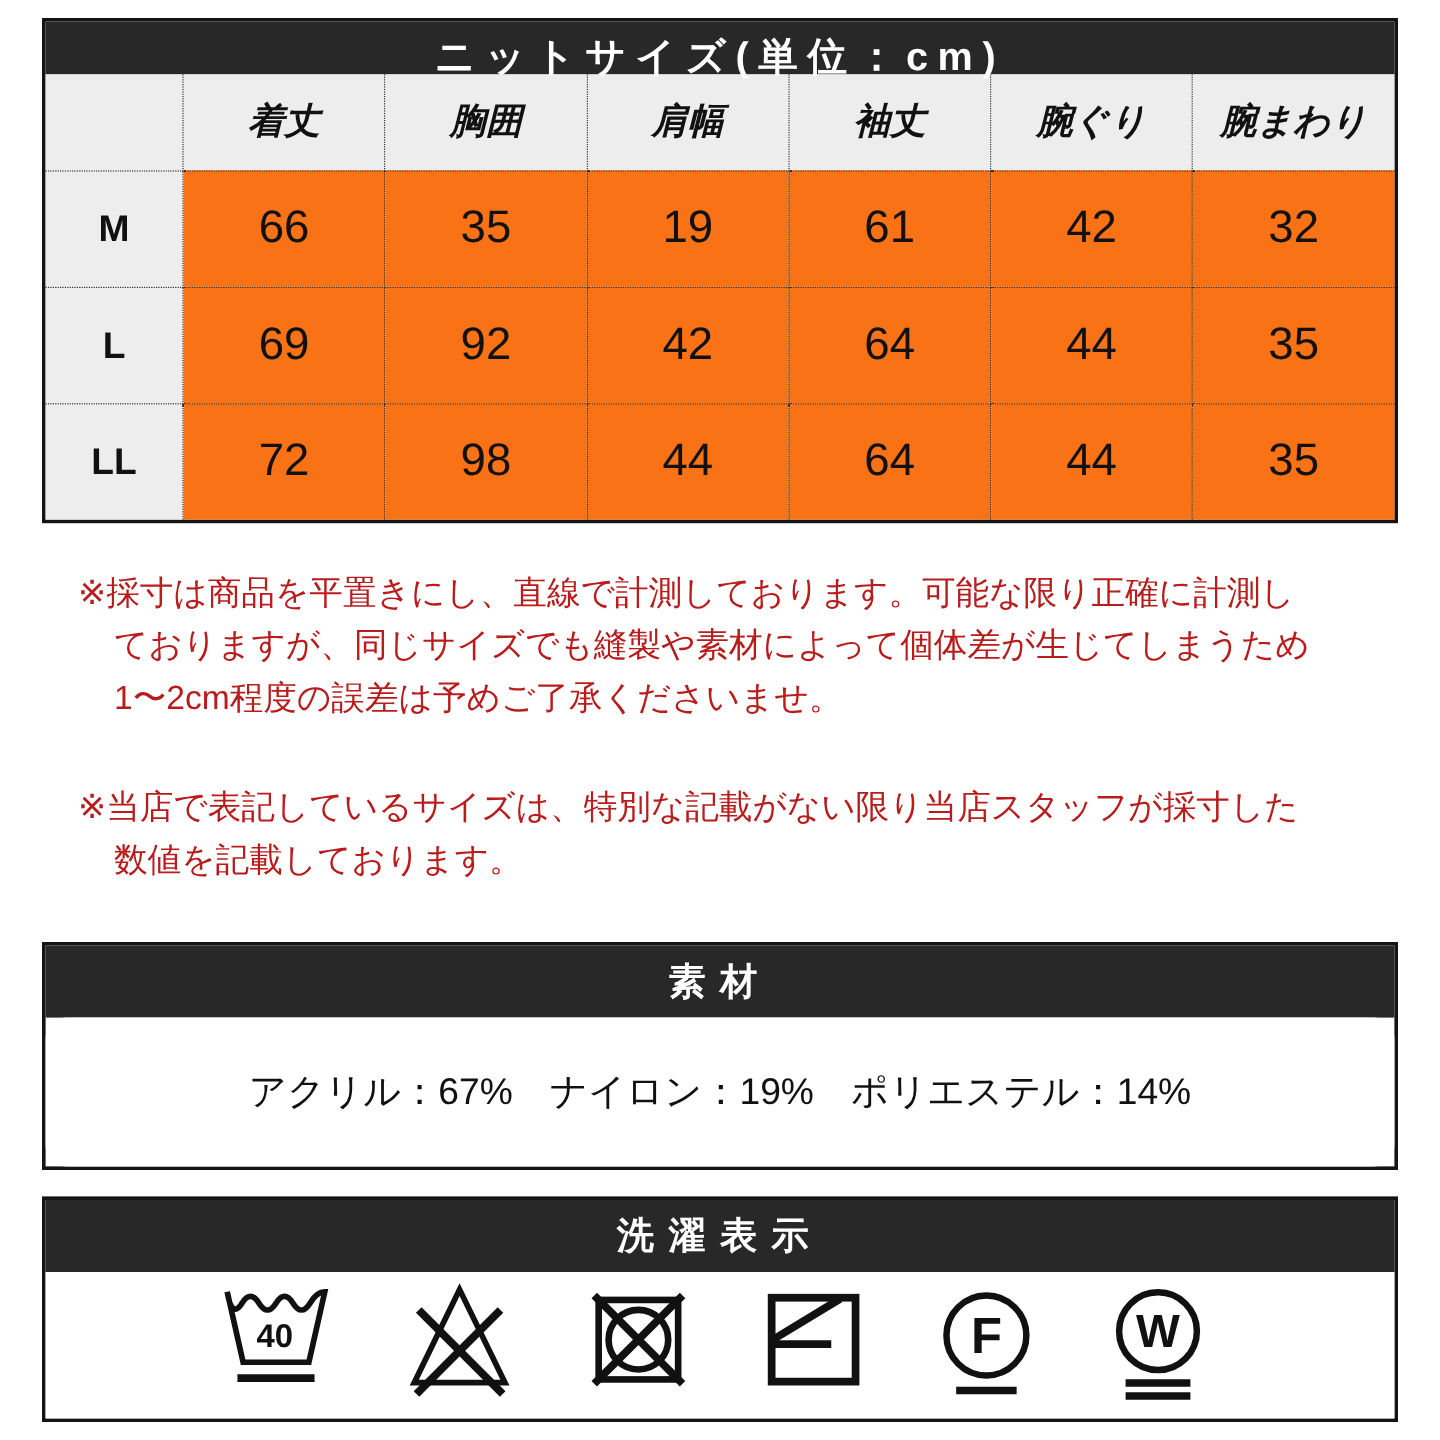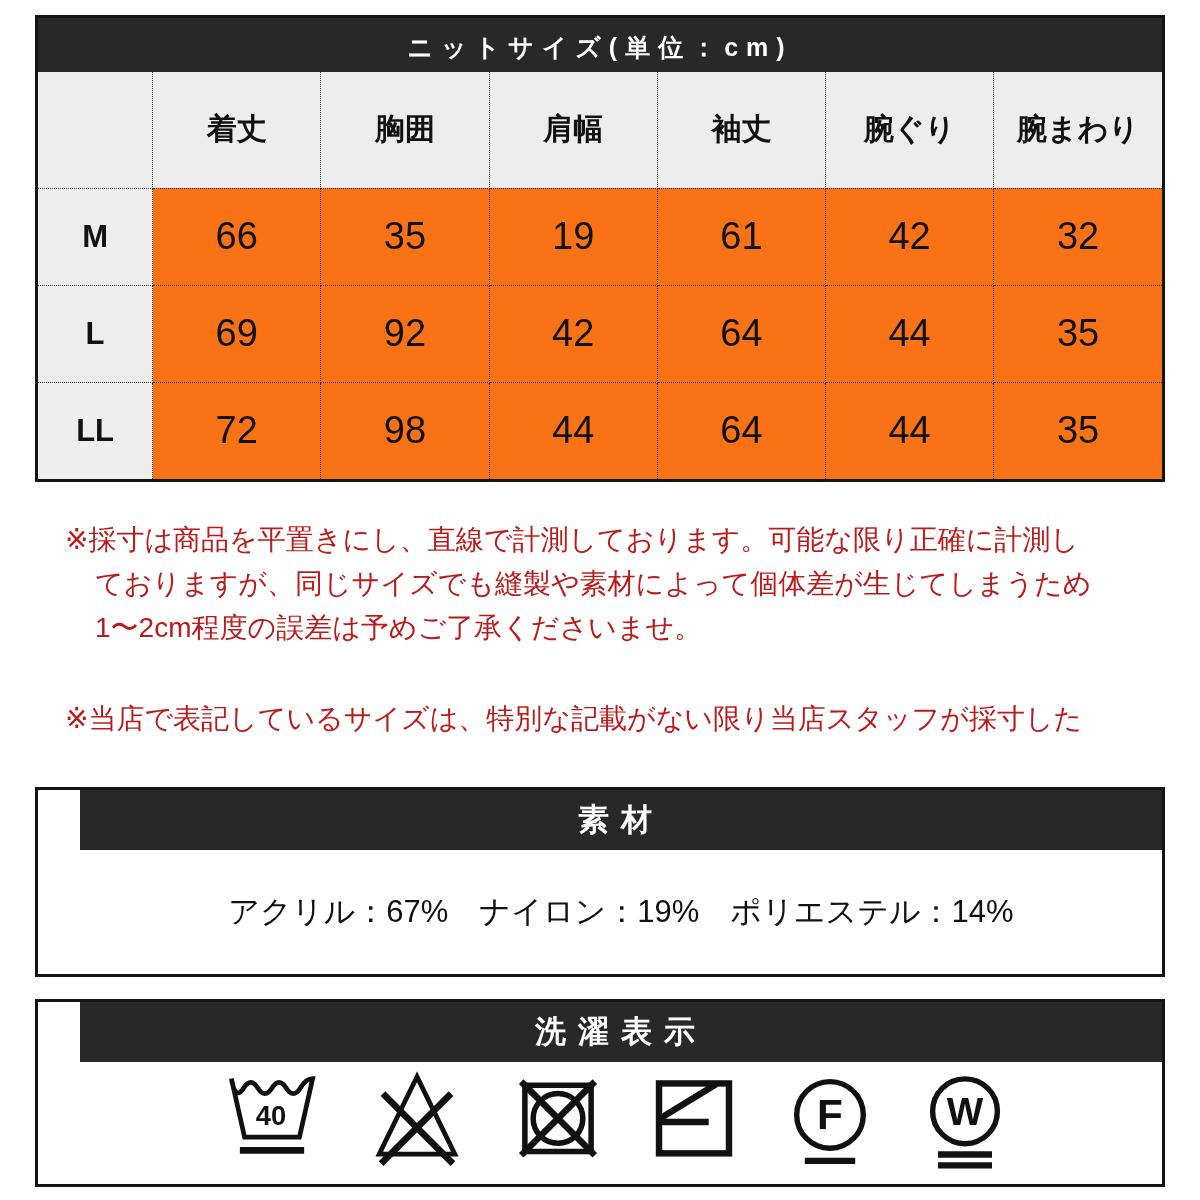--- a/index.html
+++ b/index.html
@@ -13,51 +13,51 @@
   }
   .wrap { padding: 15px 35px 0 35px; }
 
   
   .size-box { border: 3px solid #141414; }
   .bar {
     background: #282828; color: #ffffff;
     font-weight: bold; text-align: center;
   }
   .size-box .bar {
-    height: 54px; line-height: 58px;
-    font-size: 25px; letter-spacing: 8px;
+    height: 44px; line-height: 58px;
+    font-size: 33px; letter-spacing: 8px;
   }
   table.size-table {
     width: 100%; border-collapse: collapse; table-layout: fixed;
   }
   table.size-table th, table.size-table td {
     border: 1px dotted #333333;
     text-align: center; vertical-align: middle;
     padding: 0;
   }
   table.size-table tr > *:first-child { border-left: none; }
   table.size-table tr > *:last-child  { border-right: none; }
   table.size-table tr:first-child > * { border-top: none; }
   table.size-table tr:last-child  > * { border-bottom: none; }
   table.size-table col.c-size { width: 10.2%; }
   table.size-table col.c-val  { width: 14.966%; }
-  tr.head-row { height: 116px; }
+  tr.head-row { height: 80px; font-style: italic; }
   tr.head-row th { background: #ededed; font-size: 30px; font-weight: bold; }
   tr.data-row { height: 97px; }
   tr.data-row th.size-label { background: #ededed; font-size: 31px; font-weight: bold; }
   tr.data-row td.val { background: #f97316; font-size: 38px; font-weight: 400; }
 
   
   .notes { padding: 36px 30px 0 30px; font-size: 28px; line-height: 1.58; color: #b91c1c; }
   .note { margin: 0 0 46px 0; }
   .note .line { white-space: nowrap; }
   .note .line.cont { padding-left: 30px; }
 
   
-  .section-box { border: 3px solid #141414; padding-left: 42px; }
+  .section-box { border: 3px solid #141414; }
   .section-box .bar { height: 60px; line-height: 60px; font-size: 31px; letter-spacing: 12px; }
   .material-box { margin-top: 18px; }
   .material-content {
     height: 124px; display: flex; align-items: center; justify-content: center;
     font-size: 31px; background: #ffffff; border-radius: 17px;
   }
   .laundry-box { margin-top: 22px; }
   .icons-row {
     height: 122px; background: #ffffff;
     display: flex; align-items: center; justify-content: space-between;
@@ -130,20 +130,21 @@
   </div>
 
   <div class="notes">
     <div class="note">
       <div class="line">※採寸は商品を平置きにし、直線で計測しております。可能な限り正確に計測し</div>
       <div class="line cont">ておりますが、同じサイズでも縫製や素材によって個体差が生じてしまうため</div>
       <div class="line cont">1〜2cm程度の誤差は予めご了承くださいませ。</div>
     </div>
     <div class="note">
       <div class="line">※当店で表記しているサイズは、特別な記載がない限り当店スタッフが採寸した</div>
+      <div class="line cont">数値を記載しております。</div>
     </div>
   </div>
 
   <div class="section-box material-box">
     <div class="bar">素材</div>
     <div class="material-content">アクリル：67%　ナイロン：19%　ポリエステル：14%</div>
   </div>
 
   <div class="section-box laundry-box">
     <div class="bar">洗濯表示</div>

